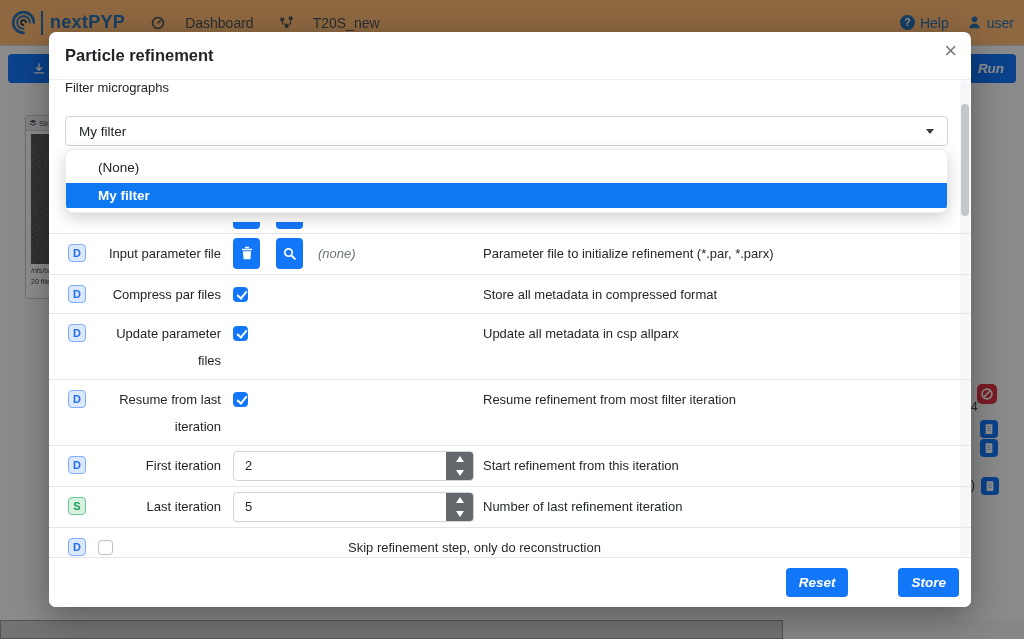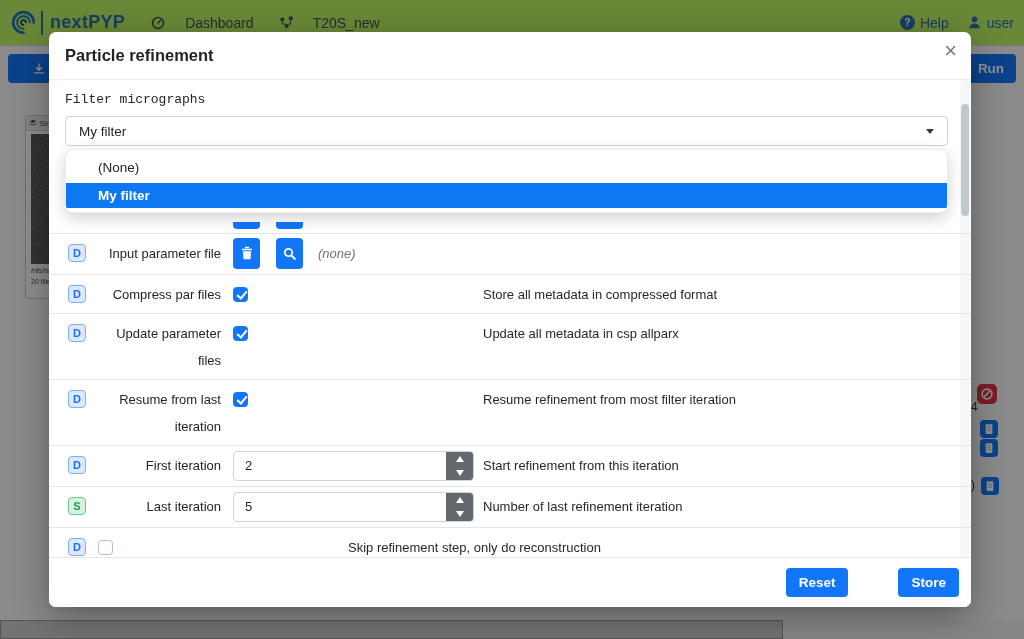--- a/index.html
+++ b/index.html
@@ -1,32 +1,32 @@
 <!DOCTYPE html>
 <html><head>
 <meta charset="utf-8">
 <style>
   * { box-sizing: border-box; margin: 0; padding: 0; font-family: "Liberation Sans", "DejaVu Sans", sans-serif; }
   html,body { width:1024px; height:639px; }
   body { position:relative; overflow:hidden; background:#f6f7f8; }
 
   
-  .app-header { position:absolute; top:0; left:0; right:0; height:46px; background:#bef264;
+  .app-header { position:absolute; top:0; left:0; right:0; height:46px; background:#fdba74;
     border-bottom:1px solid #cfd3d7; display:flex; align-items:center; padding:0 10px;text-align:center; }
   .logo-wrap { display:flex; align-items:center; }
   .logo-divider { width:2px; height:24px; background:#2a6fb0; margin:0 7px 0 4px; }
   .wordmark { font-size:18px; font-weight:700; color:#2a6fb0; letter-spacing:.3px; }
   .nav-item { display:flex; align-items:center; gap:20px; margin-left:26px; color:#4a5056; font-size:14px; cursor:pointer; }
   .header-right { margin-left:auto; display:flex; align-items:center; gap:18px; font-size:14px; color:#2a6fb0; }
   .header-link { display:flex; align-items:center; gap:5px; cursor:pointer; }
   .help-circle { width:15px; height:15px; border-radius:50%; background:#2a6fb0; color:#fff;
     font-size:10px; font-weight:700; display:inline-flex; align-items:center; justify-content:center; }
 
   .btn-blue { background:#1276f8; color:#fff; border:none; border-radius:4px; font-size:13.5px;
-    font-weight:600; display:flex; align-items:center; justify-content:center; gap:6px; cursor:pointer; }
+    font-weight:600; display:flex; align-items:center; justify-content:center; gap:6px; cursor:pointer;font-style:italic; }
   .import-btn { position:absolute; top:54px; left:8px; width:92px; height:29px; }
   .run-btn { position:absolute; top:54px; left:953px; width:63px; height:29px; }
   .play-tri { width:0; height:0; border-top:5px solid transparent; border-bottom:5px solid transparent; border-left:7px solid #fff; }
 
   .side-card { position:absolute; left:25px; top:115px; width:40px; height:184px; background:#fbfbfb;
     border:1px solid #c3c7ca; border-radius:3px; overflow:hidden; }
   .side-card-header { height:15px; background:#e7eaec; border-bottom:1px solid #d2d5d8;
     display:flex; align-items:center; gap:2px; padding:0 3px; font-size:8px; color:#3f4347; white-space:nowrap; }
   .side-card-img { position:absolute; left:5px; top:18px; width:23px; height:130px; }
   .side-card-path { position:absolute; left:5px; top:151px; font-size:7px; color:#43464a; white-space:nowrap; }
@@ -52,21 +52,21 @@
     border-radius:7px; z-index:10; box-shadow:0 10px 34px rgba(0,0,0,.35); }
   .modal-header { height:48px; border-bottom:1px solid #ececec; display:flex; align-items:center; padding:0 16px; position:relative; }
   .modal-title { font-size:16.5px; font-weight:600; color:#212529; }
   .modal-close { position:absolute; right:14px; top:8px; font-size:22px; line-height:1;
     color:#777b7e; background:none; border:none; cursor:pointer; }
   .modal-body { position:absolute; top:48px; left:0; right:0; bottom:50px; overflow:hidden; }
   .modal-footer { position:absolute; bottom:0; left:0; right:0; height:50px; border-top:1px solid #e6e6e6;
     display:flex; align-items:center; justify-content:flex-end; gap:50px; padding:0 12px; background:#fff; border-radius:0 0 7px 7px; }
   .footer-btn { height:29px; padding:12px 13px; }
 
-  .filter-label { position:absolute; top:12px; left:16px; font-size:13px; color:#212529;font-family:Liberation Mono, monospace; }
+  .filter-label { position:absolute; top:0; left:16px; font-size:13px; color:#212529; }
   .filter-select { position:absolute; top:36px; left:16px; width:883px; height:30px; background:#fff;
     border:1px solid #ced4da; border-radius:4px; display:flex; align-items:center; padding:0 13px;
     font-size:13.5px; color:#212529; cursor:pointer; }
   .caret-down { margin-left:auto; width:0; height:0; border-left:4.5px solid transparent;
     border-right:4.5px solid transparent; border-top:5.5px solid #343a40; }
 
   .dropdown { position:absolute; top:69px; left:16px; width:883px; background:#fff; border-radius:8px;
     border:1px solid #ececec; box-shadow:0 5px 16px rgba(0,0,0,.18); z-index:30; padding:2px 0 4px; overflow:hidden; }
   .dd-item { padding:8px 32px; font-size:13.5px; color:#212529; cursor:pointer; }
   .dd-item.selected { background:#0d78f2; color:#fff; font-weight:600; padding:5px 32px; }
@@ -267,20 +267,21 @@
             </svg>
           </button>
           <button class="icon-btn">
             <svg viewBox="0 0 16 16" width="13" height="13">
               <circle cx="6.8" cy="6.8" r="4.6" fill="none" stroke="#fff" stroke-width="2.1"></circle>
               <line x1="10.4" y1="10.4" x2="14.6" y2="14.6" stroke="#fff" stroke-width="2.4" stroke-linecap="round"></line>
             </svg>
           </button>
           <span class="file-none">(none)</span>
         </div>
+        <div class="fdesc">Parameter file to initialize refinement (*.par, *.parx)</div>
       </div>
 
       <div class="frow">
         <span class="badge badge-d">D</span>
         <div class="flabel">Compress par files</div>
         <div class="fctrl">
           <span class="checkbox checked"></span>
         </div>
         <div class="fdesc">Store all metadata in compressed format</div>
       </div>

